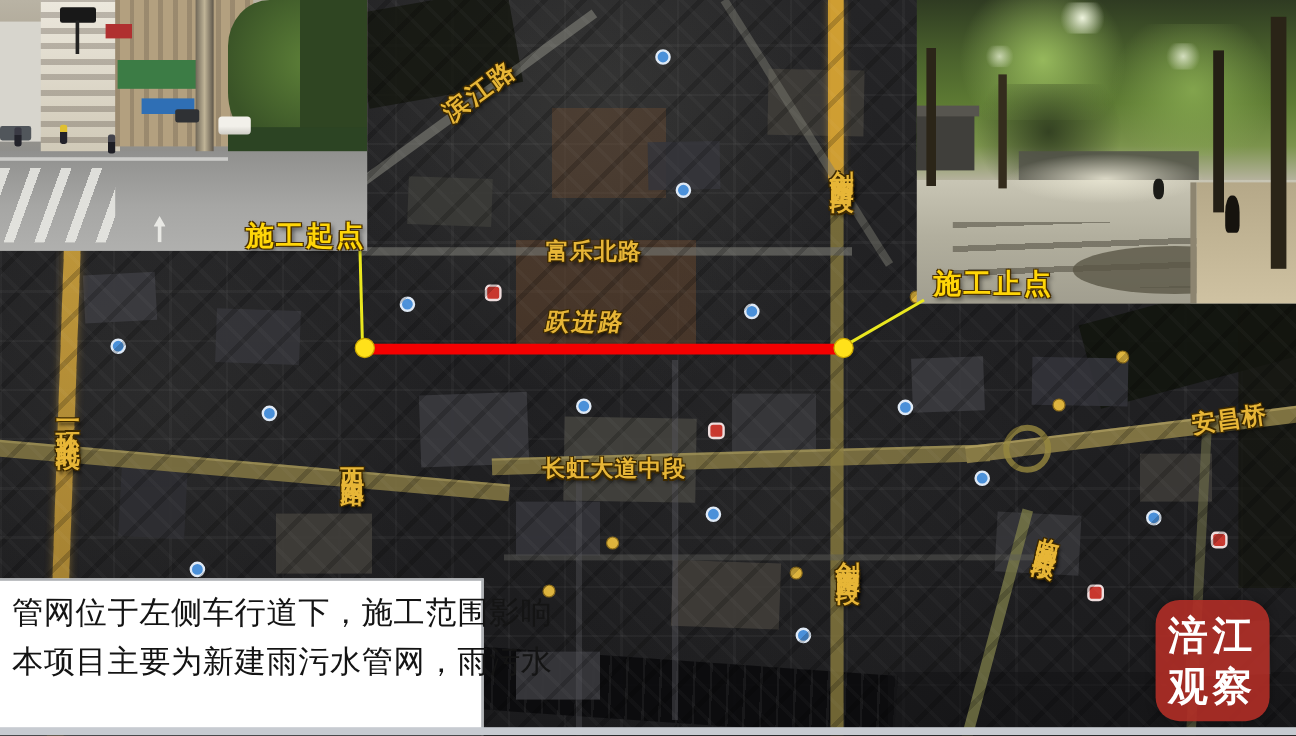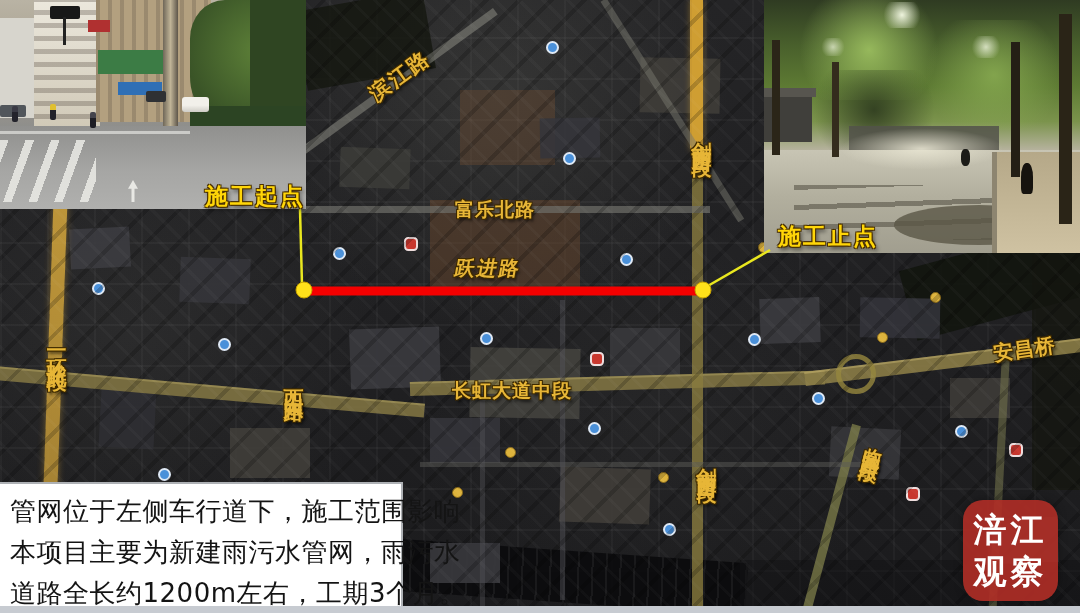--- a/index.html
+++ b/index.html
@@ -200,21 +200,20 @@
   <div class="rlabel" style="left:993px;top:336px;font-size:20px;transform:rotate(-8deg);letter-spacing:1px;">安昌桥</div>
   <div class="rlabel vert" style="left:694px;top:452px;font-size:20px;">剑南路西段</div>
   <div class="rlabel vert" style="left:866px;top:434px;font-size:19px;transform:rotate(14deg);transform-origin:top center;">临园路东段</div>
 
   <div class="biglabel" style="left:778px;top:221px;">施工止点</div>
   <div class="biglabel" style="left:205px;top:181px;">施工起点</div>
 
   <div class="infobox">
     <div>管网位于左侧车行道下，施工范围影响</div>
     <div>本项目主要为新建雨污水管网，雨污水</div>
-    <div>道路全长约1200m左右，工期3个月。</div>
   </div>
 
   <div class="logo">
     <div>涪江</div>
     <div>观察</div>
   </div>
 
   <div class="bottomstrip"></div>
 </div>
 

